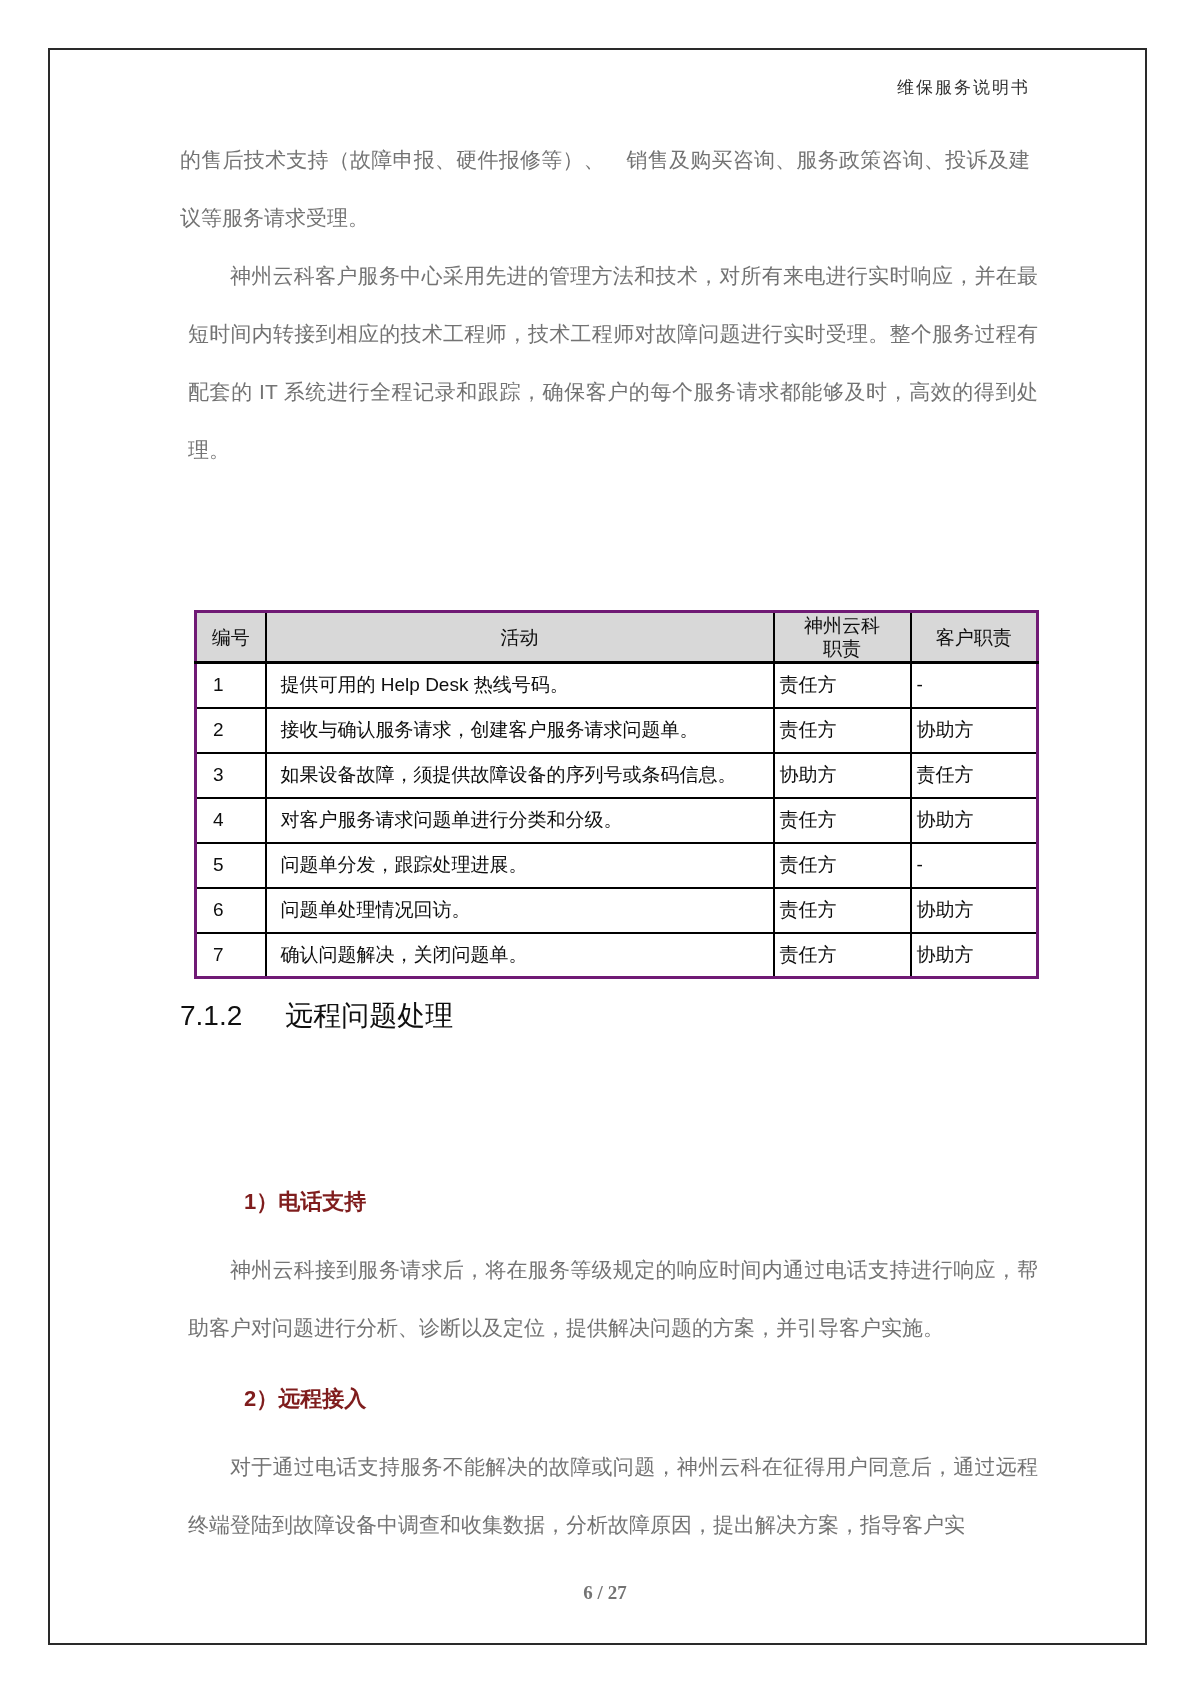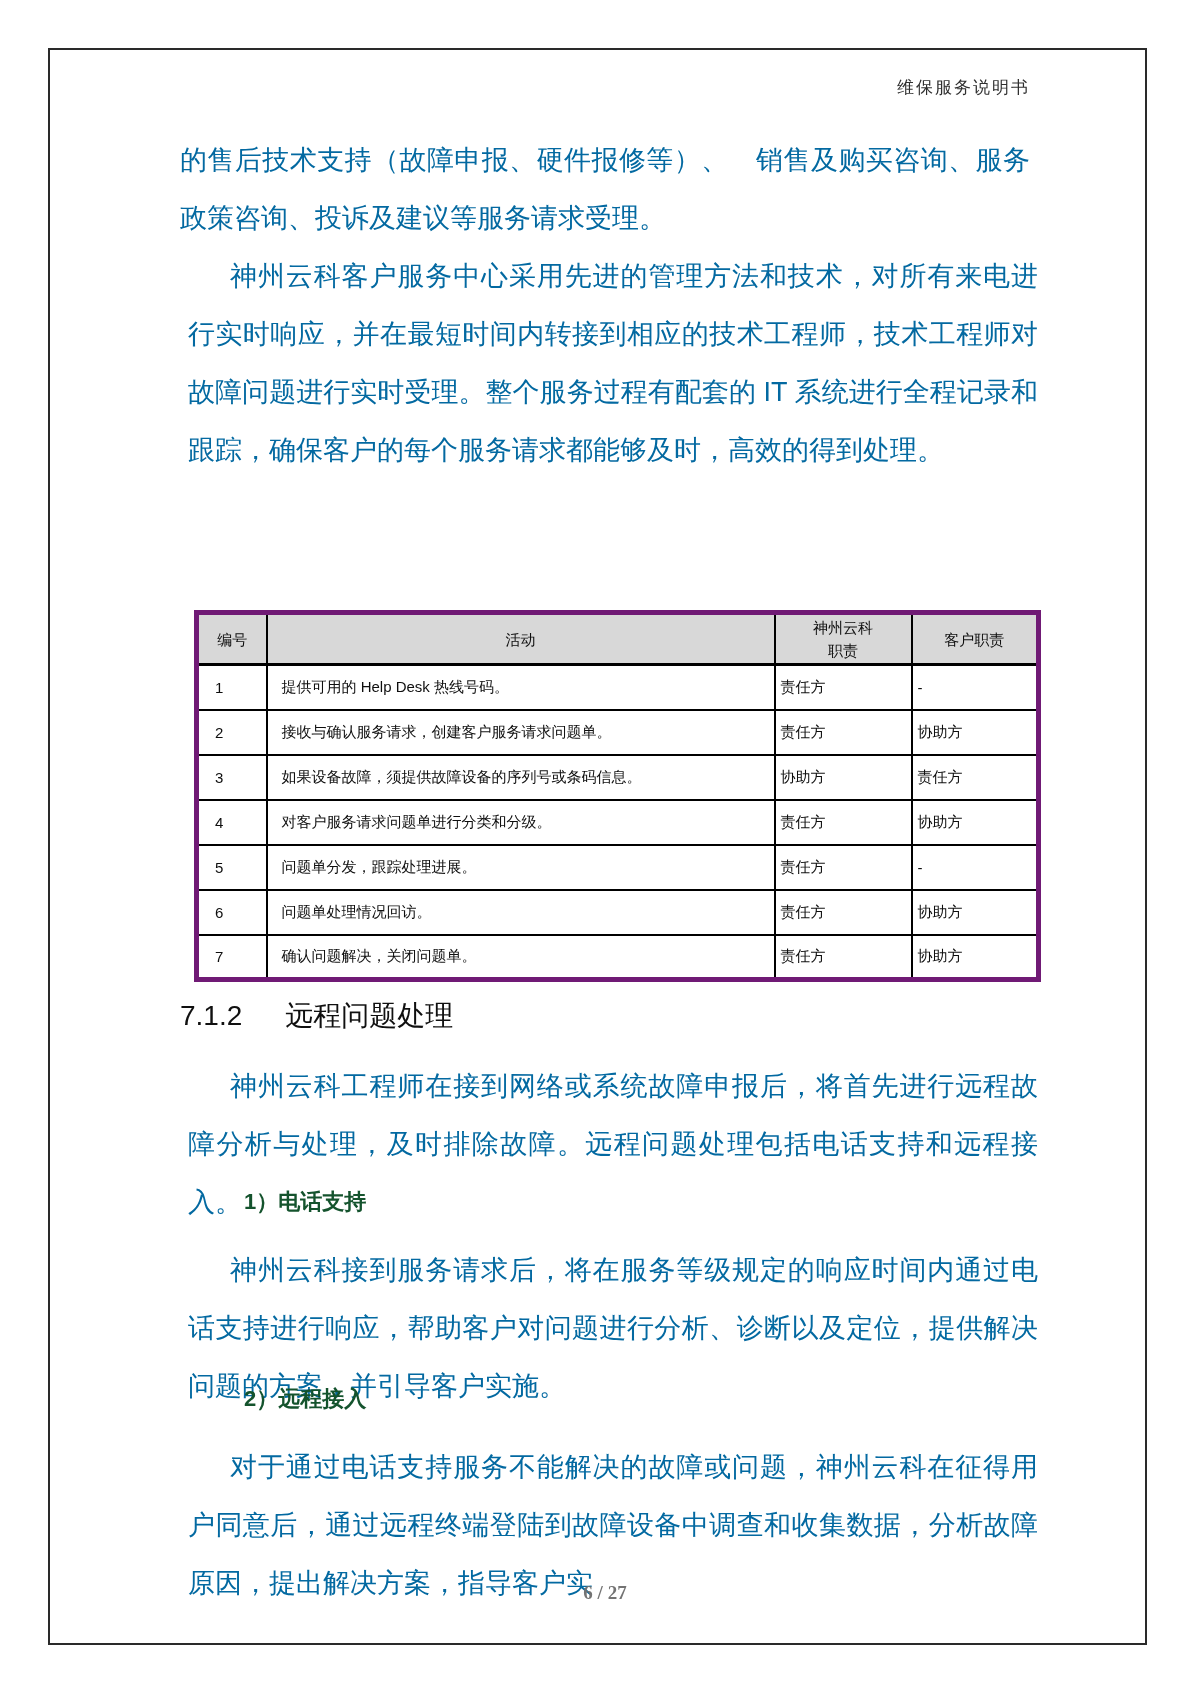--- a/index.html
+++ b/index.html
@@ -11,28 +11,28 @@
     position:absolute; left:48px; top:48px; width:1099px; height:1597px;
     border:2px solid #2a2a2a; box-sizing:border-box;
   }
   .doc-header {
     position:absolute; top:76px; left:180px; width:850px; text-align:right;
     font-family:"Liberation Serif", serif; font-size:17px; color:#2f2f2f;
     letter-spacing:2px;
   }
   .para {
     position:absolute; left:180px; width:850px; margin:0;
-    font-size:27px; line-height:58px; text-align:justify; color:#0369a1;
+    font-size:21px; line-height:58px; text-align:justify; color:#737373;
   }
   .para.indent { text-indent:42px;margin-left:8px; }
   .caption { text-align:left; }
   .resp-table {
     position:absolute; left:194px; top:610px; width:842px;
     border-collapse:collapse; table-layout:fixed;
-    border:5px solid #701a75; font-size:15px; color:#0e0e0e;
+    border:3px solid #701a75; font-size:19px; color:#0e0e0e;
   }
   .resp-table th, .resp-table td {
     border:2px solid #000; vertical-align:middle; font-weight:400;
     overflow:hidden; box-sizing:border-box;
   }
   .resp-table thead tr { height:50px; }
   .resp-table thead th {
     background:#d8d8d8; text-align:center; line-height:23px;
     border-bottom:3px solid #000; white-space:pre-line;
   }
@@ -40,21 +40,21 @@
   .cell-no   { padding-left:16px; text-align:left; }
   .cell-act  { padding-left:14px; text-align:left; }
   .cell-resp { padding-left:5px; text-align:left; }
   .section-heading {
     position:absolute; left:180px; top:996px; width:850px;
     font-size:28px; font-weight:500; color:#101010; line-height:40px;
   }
   .section-heading .sec-title { margin-left:43px; }
   .sub-heading {
     position:absolute; left:244px; width:786px;
-    font-size:22px; font-weight:700; color:#14532d; line-height:58px;
+    font-size:22px; font-weight:700; color:#7f1d1d; line-height:58px;
   }
   .doc-footer {
     position:absolute; left:180px; width:850px; top:1582px; text-align:center;
     font-family:"Liberation Serif", serif; font-size:19px; font-weight:700;
     color:#737373;
   }
 </style>
 </head>
 <body>
 
@@ -128,21 +128,20 @@
         <td class="cell-resp">责任方</td>
         <td class="cell-resp">协助方</td>
       </tr>
     </tbody>
   </table>
 
   <div class="section-heading">
     <span class="sec-num">7.1.2</span><span class="sec-title">远程问题处理</span>
   </div>
 
-  <p class="para indent" style="top:1057px;">神州云科工程师在接到网络或系统故障申报后，将首先进行远程故障分析与处理，及时排除故障。远程问题处理包括电话支持和远程接入。</p>
 
   <div class="sub-heading" style="top:1173px;">1）电话支持</div>
 
   <p class="para indent" style="top:1241px;">神州云科接到服务请求后，将在服务等级规定的响应时间内通过电话支持进行响应，帮助客户对问题进行分析、诊断以及定位，提供解决问题的方案，并引导客户实施。</p>
 
   <div class="sub-heading" style="top:1370px;">2）远程接入</div>
 
   <p class="para indent" style="top:1438px;">对于通过电话支持服务不能解决的故障或问题，神州云科在征得用户同意后，通过远程终端登陆到故障设备中调查和收集数据，分析故障原因，提出解决方案，指导客户实</p>
 
   <div class="doc-footer">6 / 27</div>

